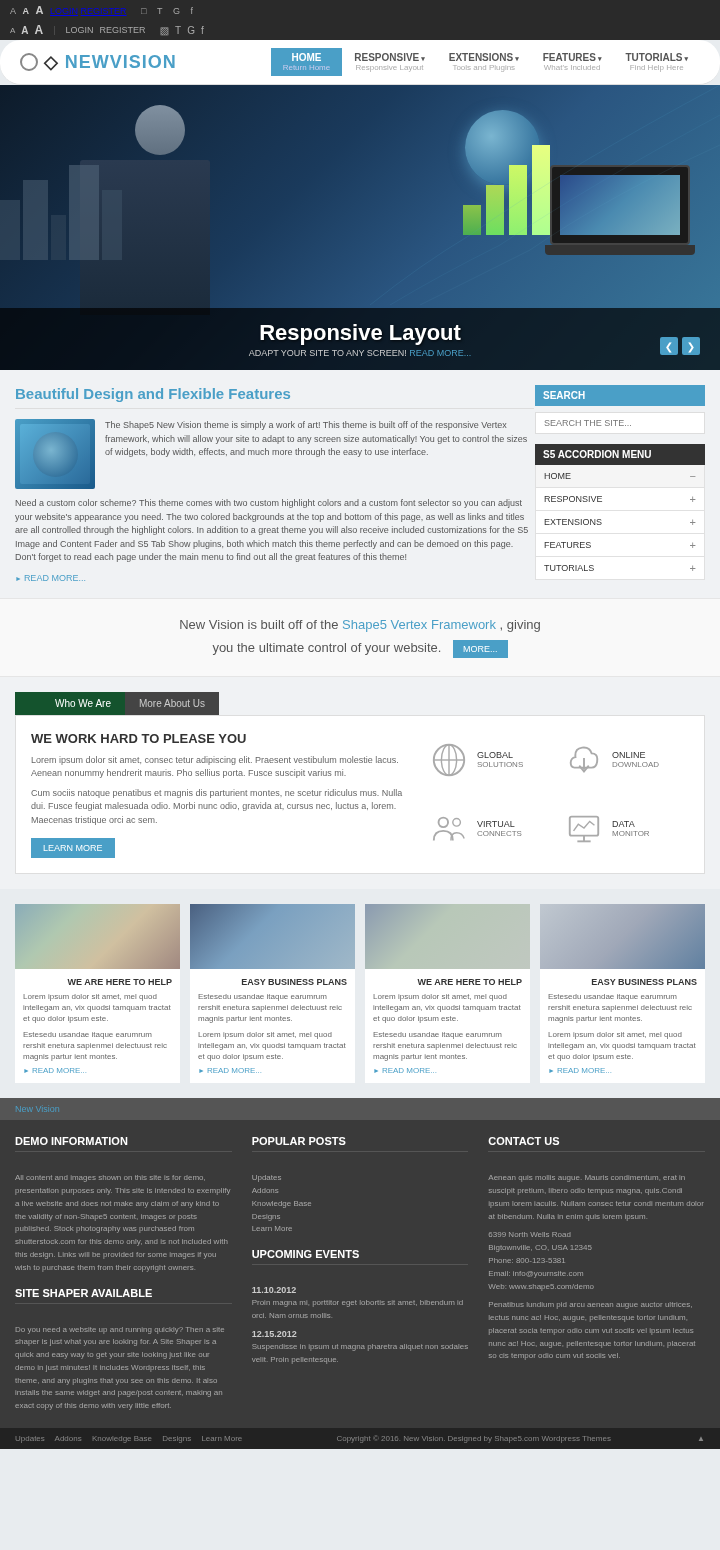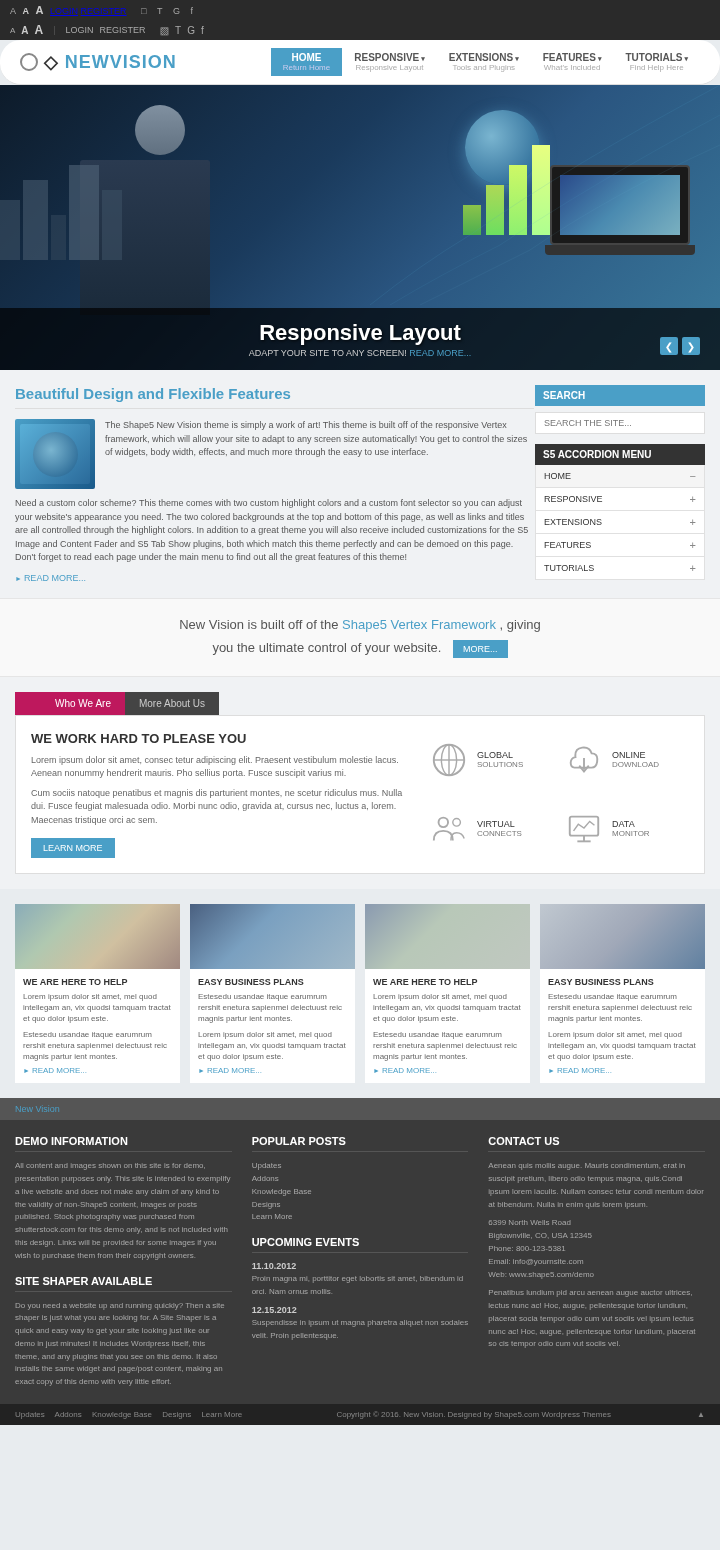--- a/index.html
+++ b/index.html
@@ -58,50 +58,50 @@
     
     .framework-band { background: #f9f9f9; border-top: 1px solid #e5e5e5; border-bottom: 1px solid #e5e5e5; padding: 18px 20px; text-align: center; }
     .framework-band p { font-size: 13px; color: #555; }
     .framework-band a { color: #4a9fc7; text-decoration: none; }
     .framework-band .more-btn { display: inline-block; background: #4a9fc7; color: #fff; font-size: 9px; padding: 4px 10px; margin-left: 8px; cursor: pointer; margin-top: 8px; }
 
     
     .tabs-section { background: #f0f2f4; padding: 15px 15px; }
     .tabs-bar { display: flex; margin-bottom: 0; }
     .tab-btn { padding: 6px 14px; font-size: 10px; cursor: pointer; border: none; }
-    .tab-btn.active { background: #be185d; color: #fff; padding-left: 40px; }
+    .tab-btn.active { background: #14532d; color: #fff; padding-left: 40px; }
     .tab-btn.inactive { background: #444; color: #ccc; }
     .tab-content { background: #fff; border: 1px solid #ddd; padding: 15px; }
     .tab-content-flex { display: flex; gap: 15px; }
     .tab-left { flex: 1; }
     .tab-left h3 { font-size: 13px; font-weight: bold; color: #333; text-transform: uppercase; margin-bottom: 8px; }
     .tab-left p { font-size: 9px; color: #666; line-height: 1.5; margin-bottom: 6px; }
     .learn-more-btn { display: inline-block; background: #4a9fc7; color: #fff; font-size: 9px; padding: 5px 12px; cursor: pointer; margin-top: 5px; }
     .tab-right { width: 260px; display: grid; grid-template-columns: 1fr 1fr; gap: 10px; }
     .feature-item { display: flex; align-items: center; gap: 8px; }
     .feature-icon { width: 40px; height: 40px; flex-shrink: 0; display: flex; align-items: center; justify-content: center; }
     .feature-icon svg { width: 38px; height: 38px; }
     .feature-text .f-title { font-size: 9px; font-weight: normal; color: #333; text-transform: uppercase; }
     .feature-text .f-sub { font-size: 8px; color: #777; }
 
     
     .four-cols { background: #e8ecef; padding: 15px; display: grid; grid-template-columns: 1fr 1fr 1fr 1fr; gap: 10px; }
     .col-item { background: #fff; }
     .col-img { width: 100%; height: 65px; background: linear-gradient(135deg, #6a9ab0, #3a6a8a); display: flex; align-items: center; justify-content: center; overflow: hidden; }
     .col-body { padding: 8px; }
-    .col-title { font-size: 9px; font-weight: bold; color: #333; text-transform: uppercase; margin-bottom: 4px; }
+    .col-title { font-size: 9px; font-weight: bold; color: #333; text-transform: uppercase; margin-bottom: 4px; text-align: right; }
     .col-text { font-size: 8px; color: #666; line-height: 1.4; margin-bottom: 4px; }
     .col-read { font-size: 8px; color: #4a9fc7; cursor: pointer; }
     .col-read::before { content: '► '; font-size: 7px; }
 
     
     .footer-top { background: #555; color: #ddd; padding: 6px 15px; font-size: 9px; }
     .footer-top a { color: #4a9fc7; text-decoration: none; }
     .footer-main { background: #3a3a3a; color: #bbb; padding: 15px; display: grid; grid-template-columns: 1fr 1fr 1fr; gap: 20px; }
-    .footer-col h4 { color: #fff; font-size: 11px; margin-bottom: 8px; text-transform: uppercase; border-bottom: 1px solid #555; padding-bottom: 4px; }
+    .footer-col h4 { color: #fff; font-size: 11px; margin-bottom: 20px; text-transform: uppercase; border-bottom: 1px solid #555; padding-bottom: 4px; }
     .footer-col p, .footer-col li { font-size: 8px; line-height: 1.6; color: #aaa; }
     .footer-col ul { list-style: none; }
     .footer-col ul li a { color: #aaa; text-decoration: none; font-size: 8px; }
     .footer-sub-section { margin-top: 12px; }
     .event-date { font-size: 9px; font-weight: bold; color: #ccc; margin-top: 6px; margin-bottom: 2px; }
     .footer-bottom { background: #222; color: #888; font-size: 8px; padding: 6px 15px; display: flex; justify-content: space-between; align-items: center; }
     .footer-bottom a { color: #888; text-decoration: none; margin-right: 8px; }
 
     
     .img-business { background: linear-gradient(135deg, #7ab5c8, #3a7a9c, #c8a87a, #8a7a5a); }

